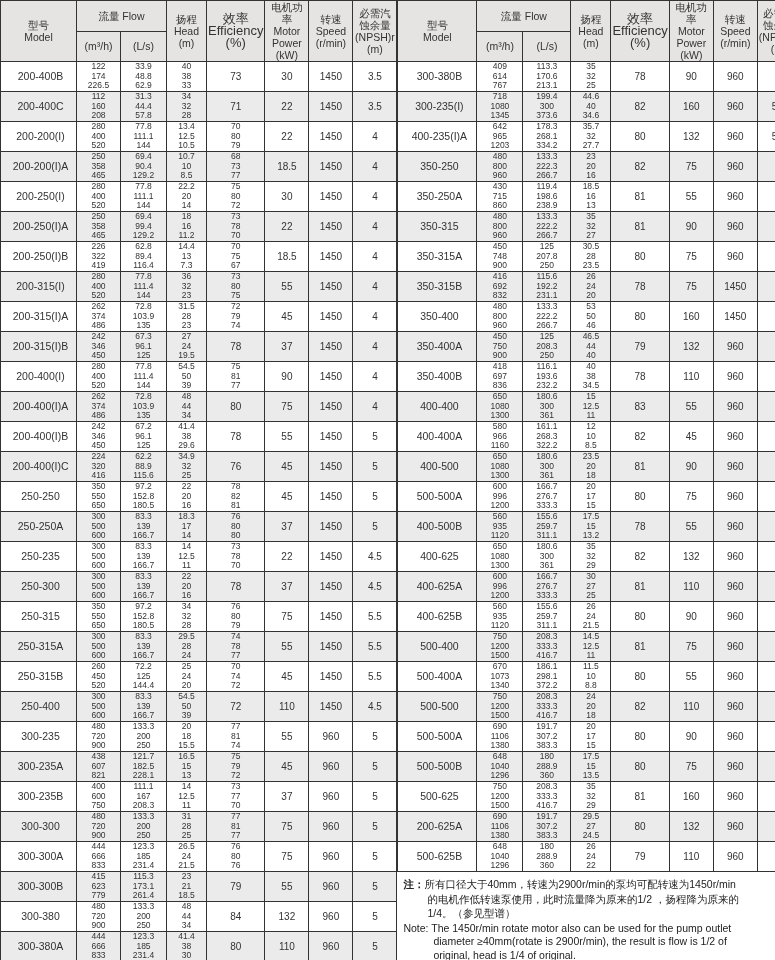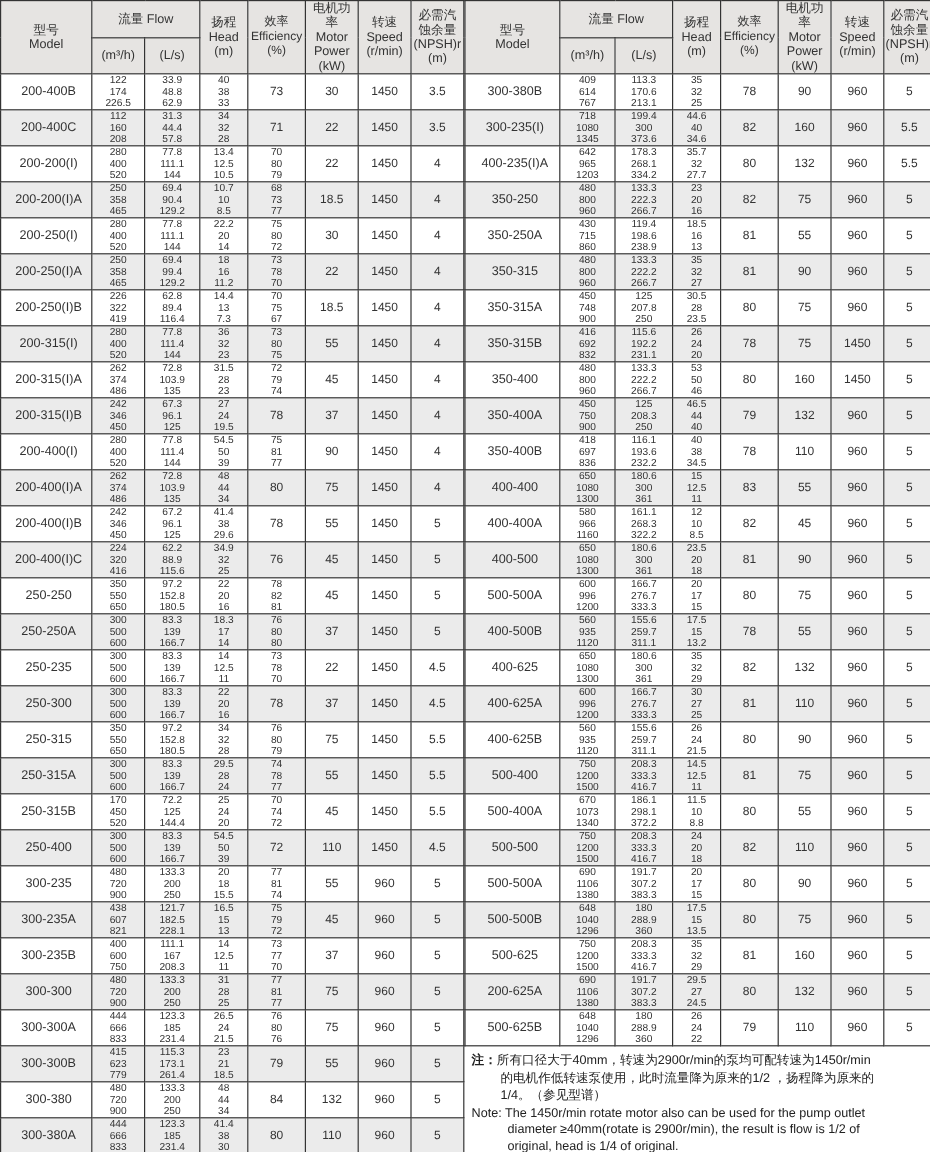--- a/index.html
+++ b/index.html
@@ -15,21 +15,21 @@
     white-space:pre-line;
     overflow:hidden;
   }
   table.spec th{
     background:#e6e4e2;
     font-weight:normal;
     font-size:10.5px;
     line-height:12px;
     color:#333;
   }
-  table.spec th.small{font-size:10px;}
+  table.spec th.small{font-size:13px;}
   table.spec td{font-size:8.5px;line-height:9.5px;color:#333;}
   table.spec td.model{font-size:10.5px;text-align:center;padding-left:5px;white-space:nowrap;}
   table.spec td.single{font-size:10px;}
   table.spec tr.alt td{background:#ebebeb;}
   table.spec tr.plain td{background:#ffffff;}
   tr.hrow1 th, tr.hrow2 th{height:auto;}
   .note{
     font-size:10.5px;
     line-height:13.5px;
     padding:6px 2px 0 6px;
@@ -426,21 +426,21 @@
 24</td>
             <td>74
 78
 77</td>
             <td class="single">55</td>
             <td class="single">1450</td>
             <td class="single">5.5</td>
           </tr>
           <tr class="plain" style="height: 30px;">
             <td class="model">250-315B</td>
-            <td>170
+            <td>260
 450
 520</td>
             <td>72.2
 125
 144.4</td>
             <td>25
 24
 20</td>
             <td>70
 74

